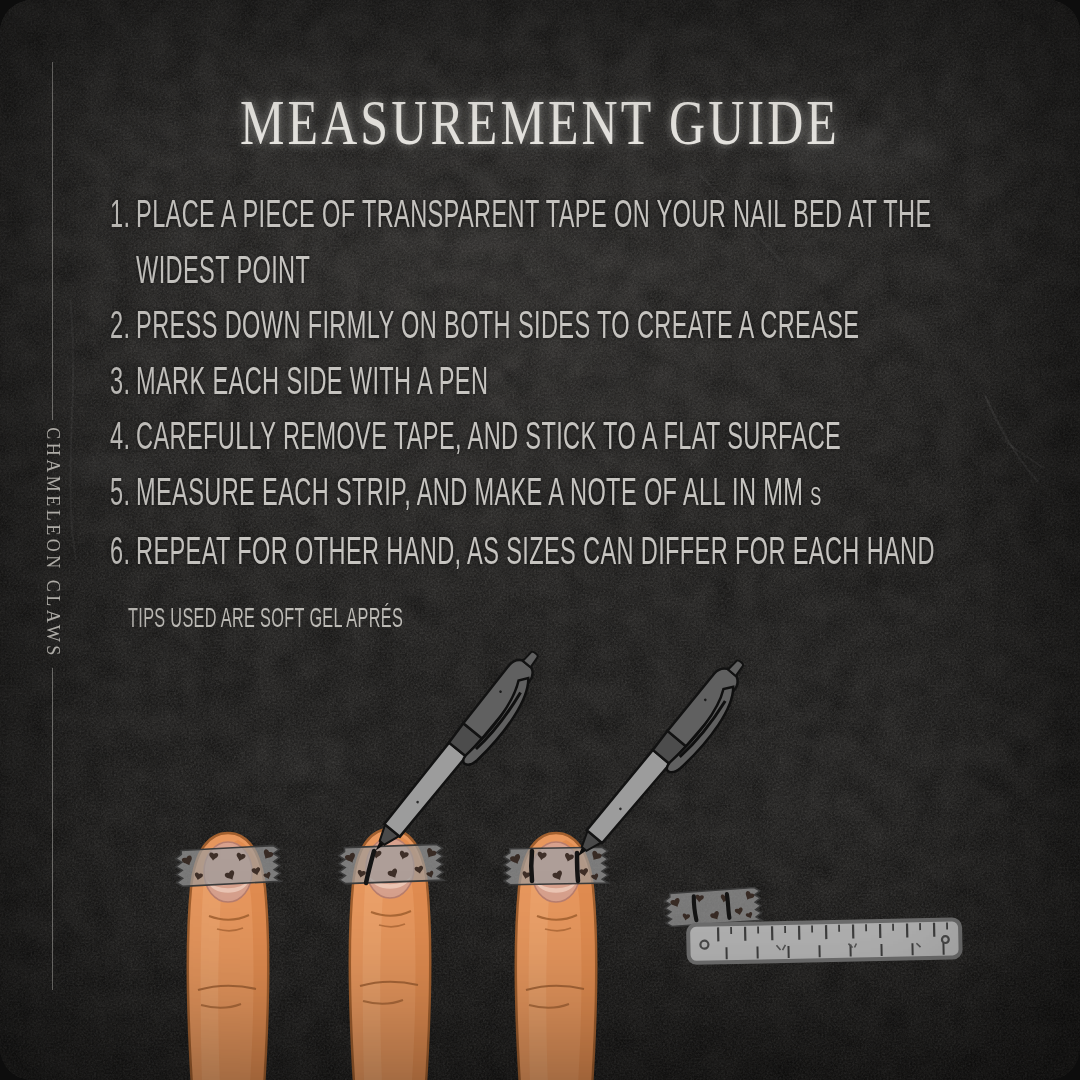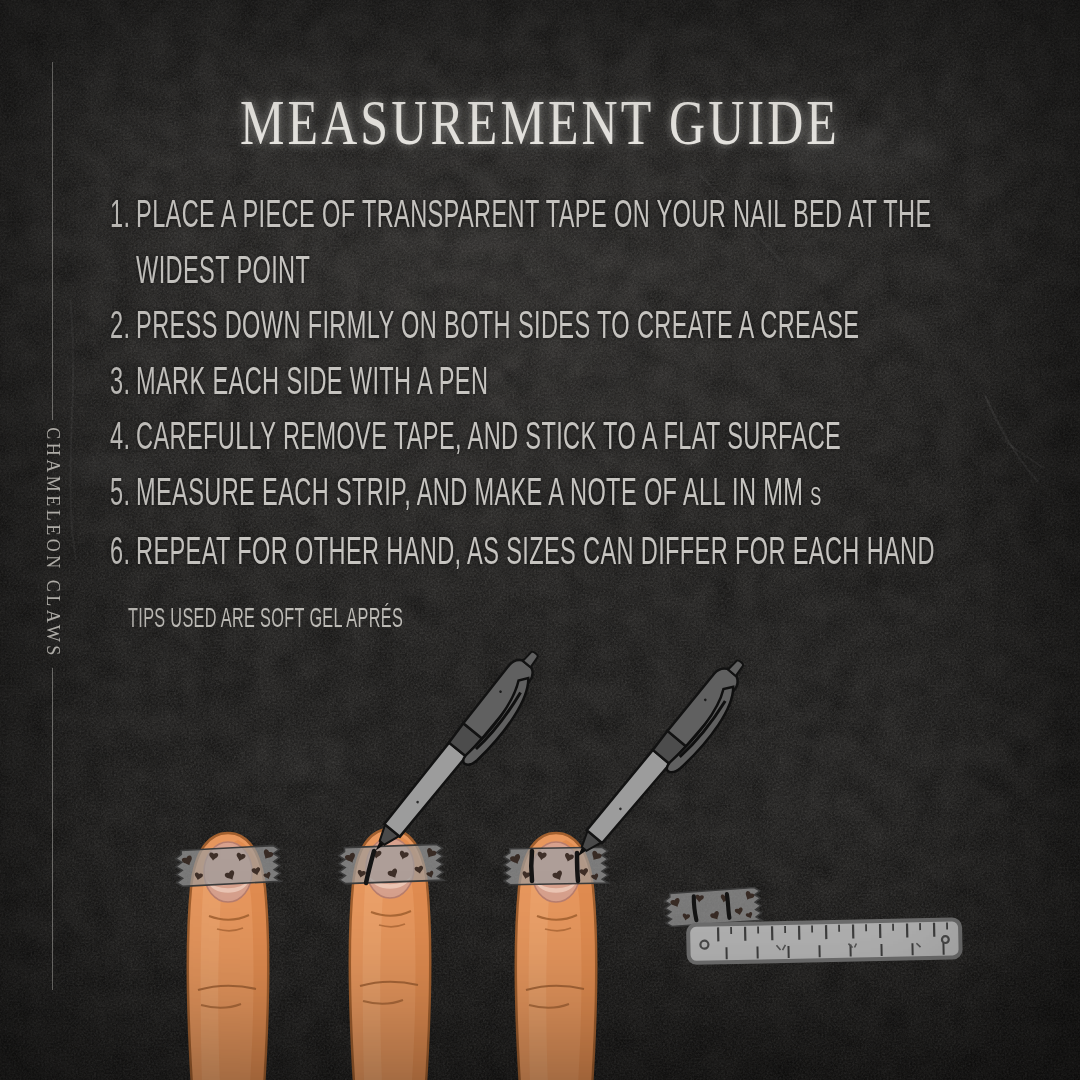--- a/index.html
+++ b/index.html
@@ -3,20 +3,21 @@
 <meta charset="utf-8">
 <style>
   html,body { margin:0; padding:0; background:#0d0d0d; }
   .canvas {
     position:relative; width:1080px; height:1080px; overflow:hidden;
     font-family:"Liberation Sans", sans-serif;
     background:
       radial-gradient(85% 55% at 45% 28%, rgba(64,62,60,0.50), rgba(0,0,0,0) 62%),
       radial-gradient(60% 45% at 78% 72%, rgba(52,51,50,0.35), rgba(0,0,0,0) 65%),
       linear-gradient(155deg, #2a2928 0%, #252423 45%, #1b1a19 100%);
+    border-radius: 32px;
   }
   .canvas::after {
     content:""; position:absolute; inset:0; pointer-events:none;
     box-shadow: inset 0 0 200px rgba(0,0,0,0.6);
   }
   .bg-svg, .art { position:absolute; inset:0; width:1080px; height:1080px; }
 
   .title {
     position:absolute; top:43px; left:0; width:1080px; text-align:center;
     font-family:"Liberation Serif", serif; font-weight:400;

